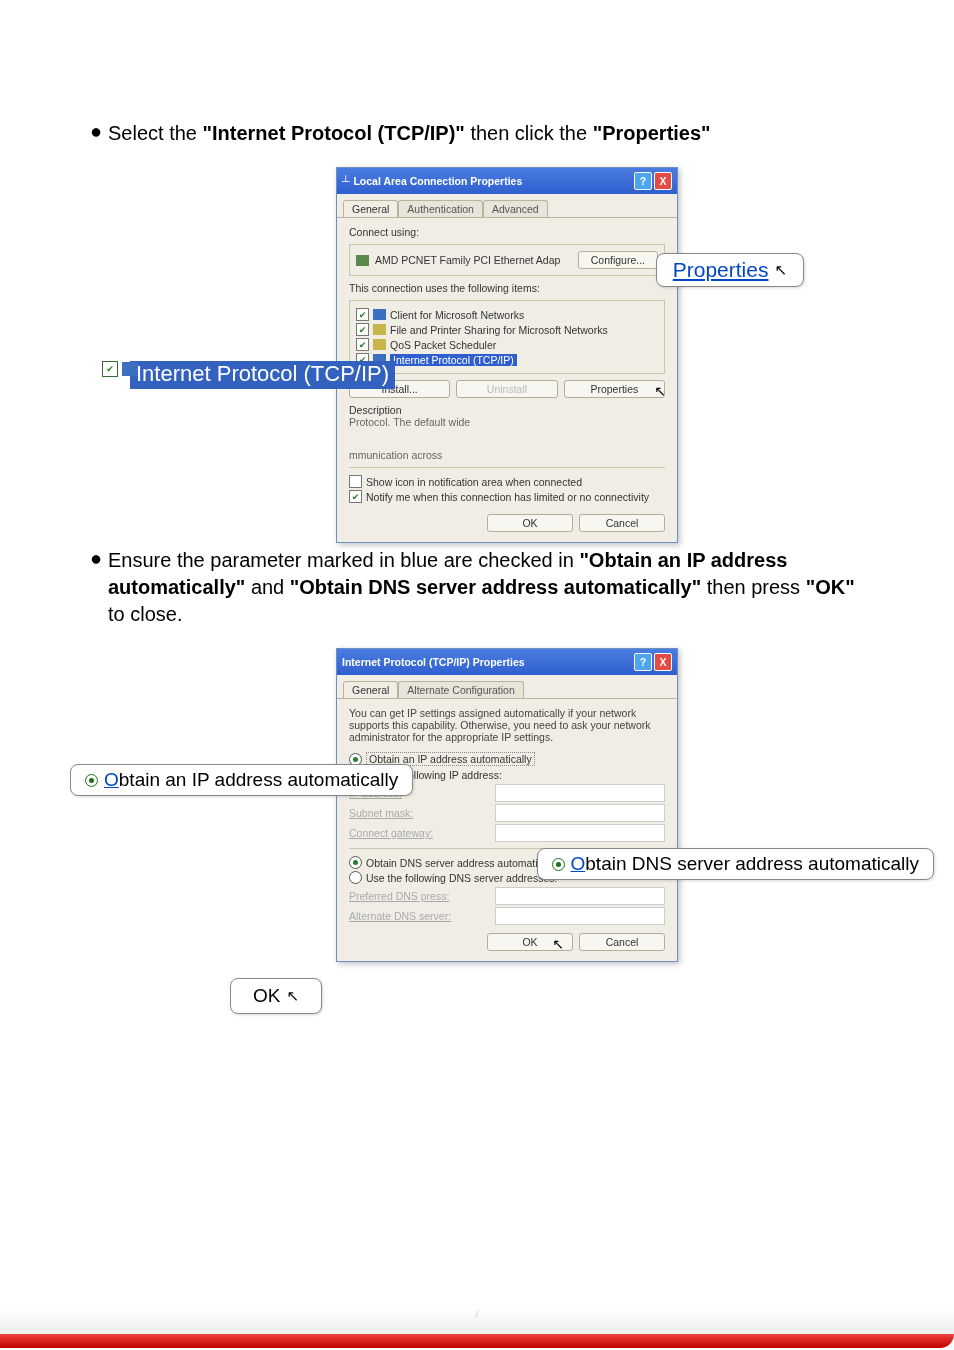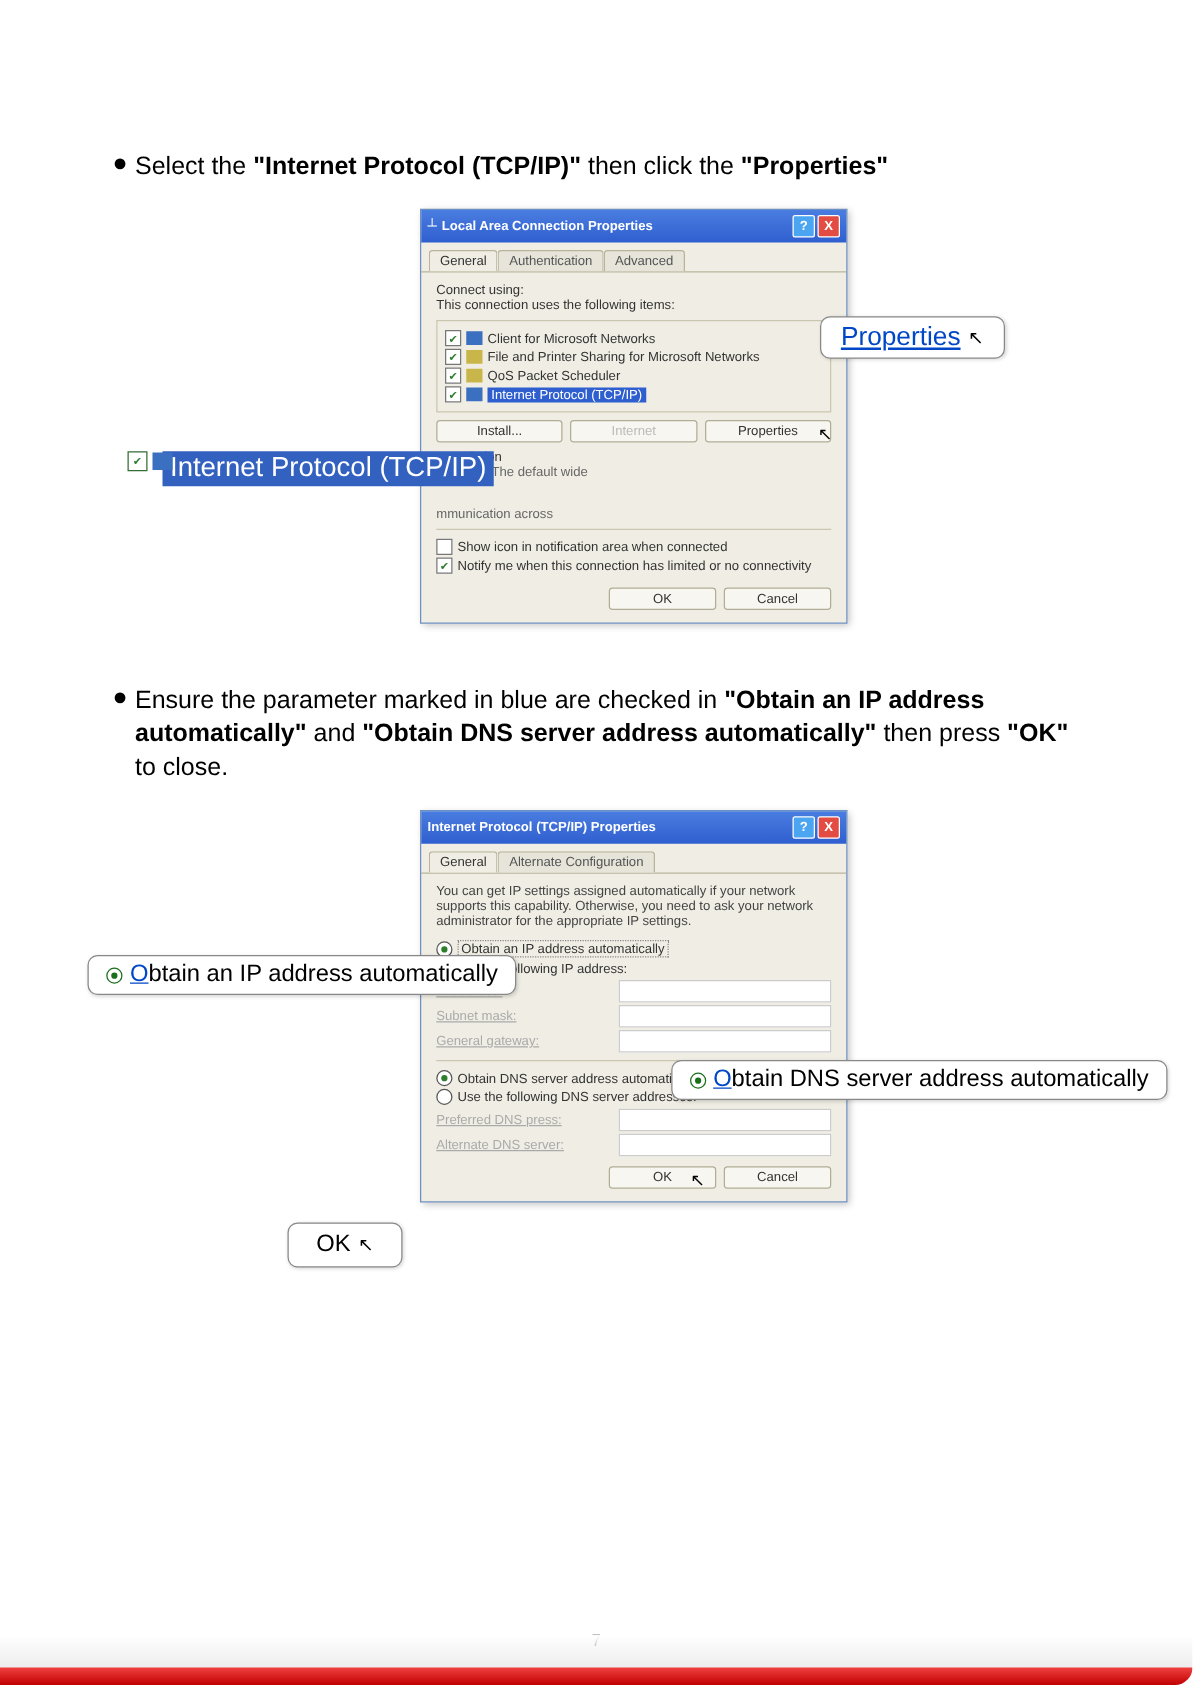--- a/index.html
+++ b/index.html
@@ -195,20 +195,27 @@
         <span class="wicon hicon">?</span>
         <span class="wicon xicon">X</span>
       </div>
       <div class="tabs">
         <div class="tab">General</div>
         <div class="tab inactive">Authentication</div>
         <div class="tab inactive">Advanced</div>
       </div>
       <div class="body">
         <div>Connect using:</div>
+        <div class="groupbox">
+          <div style="display:flex;align-items:center;gap:6px;">
+            <span class="miniicon" style="background:#5a8a4c;"></span>
+            <span style="flex:1;">AMD PCNET Family PCI Ethernet Adap</span>
+            <span class="winbtn">Configure...</span>
+          </div>
+        </div>
         <div>This connection uses the following items:</div>
         <div class="groupbox">
           <div class="listitem">
             <span class="cbx">✔</span>
             <span class="miniicon" style="background:#3b6fbf;"></span>
             <span>Client for Microsoft Networks</span>
           </div>
           <div class="listitem">
             <span class="cbx">✔</span>
             <span class="miniicon" style="background:#c9b64a;"></span>
@@ -220,21 +227,21 @@
             <span>QoS Packet Scheduler</span>
           </div>
           <div class="listitem">
             <span class="cbx">✔</span>
             <span class="miniicon" style="background:#3b6fbf;"></span>
             <span class="blue-sel">Internet Protocol (TCP/IP)</span>
           </div>
         </div>
         <div class="frow">
           <span class="winbtn" style="flex:1;text-align:center;">Install...</span>
-          <span class="winbtn" style="flex:1;color:#bbb;">Internet</span>
+          <span class="winbtn" style="flex:1;color:#bbb;">Uninstall</span>
           <span class="winbtn" style="flex:1;position:relative;">
             <span>Properties</span>
             <span class="click-cursor" style="position:absolute;right:-4px;bottom:-4px;">↖</span>
           </span>
         </div>
         <div style="margin-top:6px;">Description</div>
         <div style="color:#666;">Protocol. The default wide</div>
         <div style="color:#666;margin-top:21px;">mmunication across</div>
         <div class="sep"></div>
         <div class="listitem">
@@ -307,21 +314,21 @@
         </div>
         <div class="field">
           <label>IP address:</label>
             <div class="ipinput"></div>
         </div>
         <div class="field">
           <label>Subnet mask:</label>
             <div class="ipinput"></div>
         </div>
         <div class="field">
-          <label>General gateway:</label>
+          <label>Connect gateway:</label>
             <div class="ipinput"></div>
         </div>
 
         <div class="sep"></div>
 
         <div class="listitem">
           <span class="radio">
               <span class="dot2"></span>
             </span>
           <span>Obtain DNS server address automatically</span>

